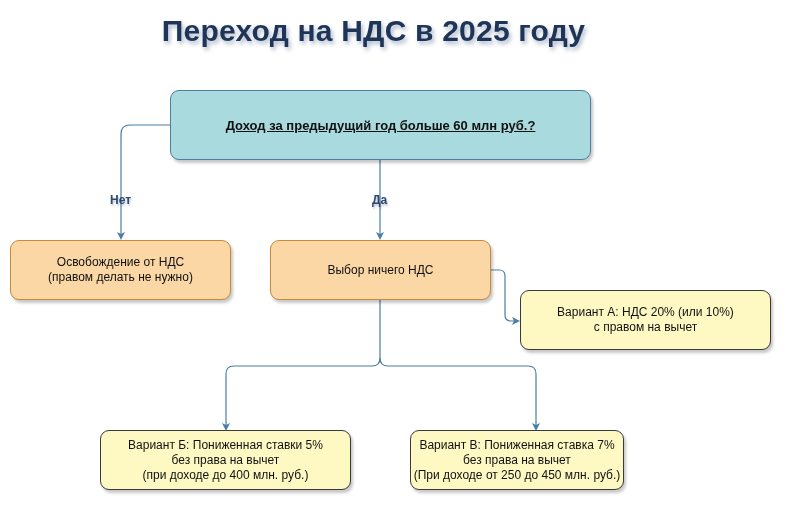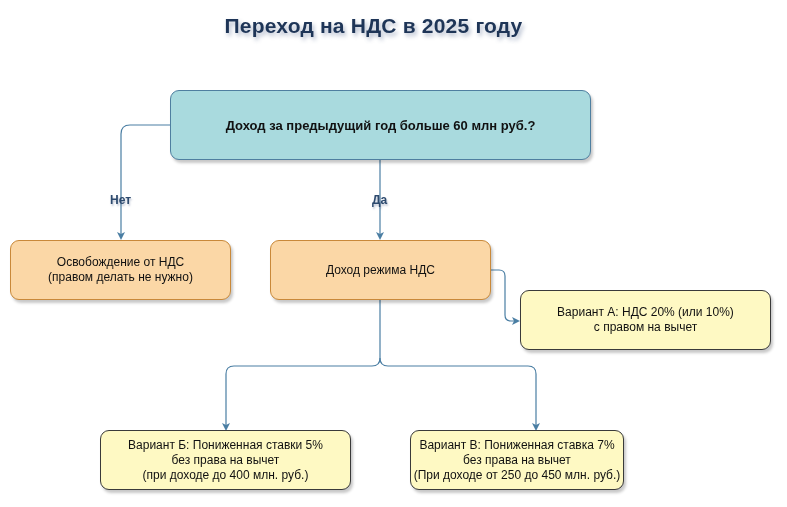--- a/index.html
+++ b/index.html
@@ -1,30 +1,30 @@
 <!DOCTYPE html>
 <html><head>
 <meta charset="utf-8">
 <style>
   html, body { margin: 0; padding: 0; background: #ffffff; }
   body { width: 787px; height: 507px; position: relative; overflow: hidden; font-family: "Liberation Sans", sans-serif; }
   .title {
     position: absolute; left: 0; width: 747px; top: 14px; text-align: center;
-    font-size: 21px; font-weight: bold; color: #1e3557;
+    font-size: 30px; font-weight: bold; color: #1e3557;
     text-shadow: 2px 3px 4px rgba(80,100,140,0.45);
     letter-spacing: 0.2px;
   }
   .node {
     position: absolute; box-sizing: border-box; border-radius: 9px;
     display: flex; align-items: center; justify-content: center; text-align: center;
     font-size: 12px; line-height: 15px; color: #111;
     box-shadow: 2px 3px 3px rgba(0,0,0,0.22);
   }
   .node span { white-space: pre-line; display: block; }
-  .teal { background: #a9dade; border: 1px solid #4f7fa0; }
+  .teal { background: #a9dade; border: 1px solid #4f7fa0; text-decoration: underline; }
   .peach { background: #fbd7a6; border: 1px solid #c9893a; }
   .pink { background: #fef9c3; border: 1px solid #3a3a3a; }
   .bold { font-weight: bold; font-size: 13px; }
   .edge-label {
     position: absolute; font-size: 12px; font-weight: bold; color: #2d4a6e;
     text-shadow: 1px 2px 2px rgba(80,100,140,0.35);
   }
   svg.edges { position: absolute; left: 0; top: 0; }
 </style>
 </head>
@@ -57,21 +57,21 @@
 <div class="node teal bold" style="left:170px; top:90px; width:421px; height:70px;">
   <span>Доход за предыдущий год больше 60 млн руб.?</span>
 </div>
 
 <div class="node peach" style="left:10px; top:240px; width:221px; height:60px;">
   <span>Освобождение от НДС
 (правом делать не нужно)</span>
 </div>
 
 <div class="node peach" style="left:270px; top:240px; width:221px; height:60px;">
-  <span>Доход режима НДС</span>
+  <span>Выбор ничего НДС</span>
 </div>
 
 <div class="node pink" style="left:520px; top:290px; width:251px; height:60px;">
   <span>Вариант А: НДС 20% (или 10%)
 с правом на вычет</span>
 </div>
 
 <div class="node pink" style="left:100px; top:430px; width:251px; height:60px;">
   <span>Вариант Б: Пониженная ставки 5%
 без права на вычет

